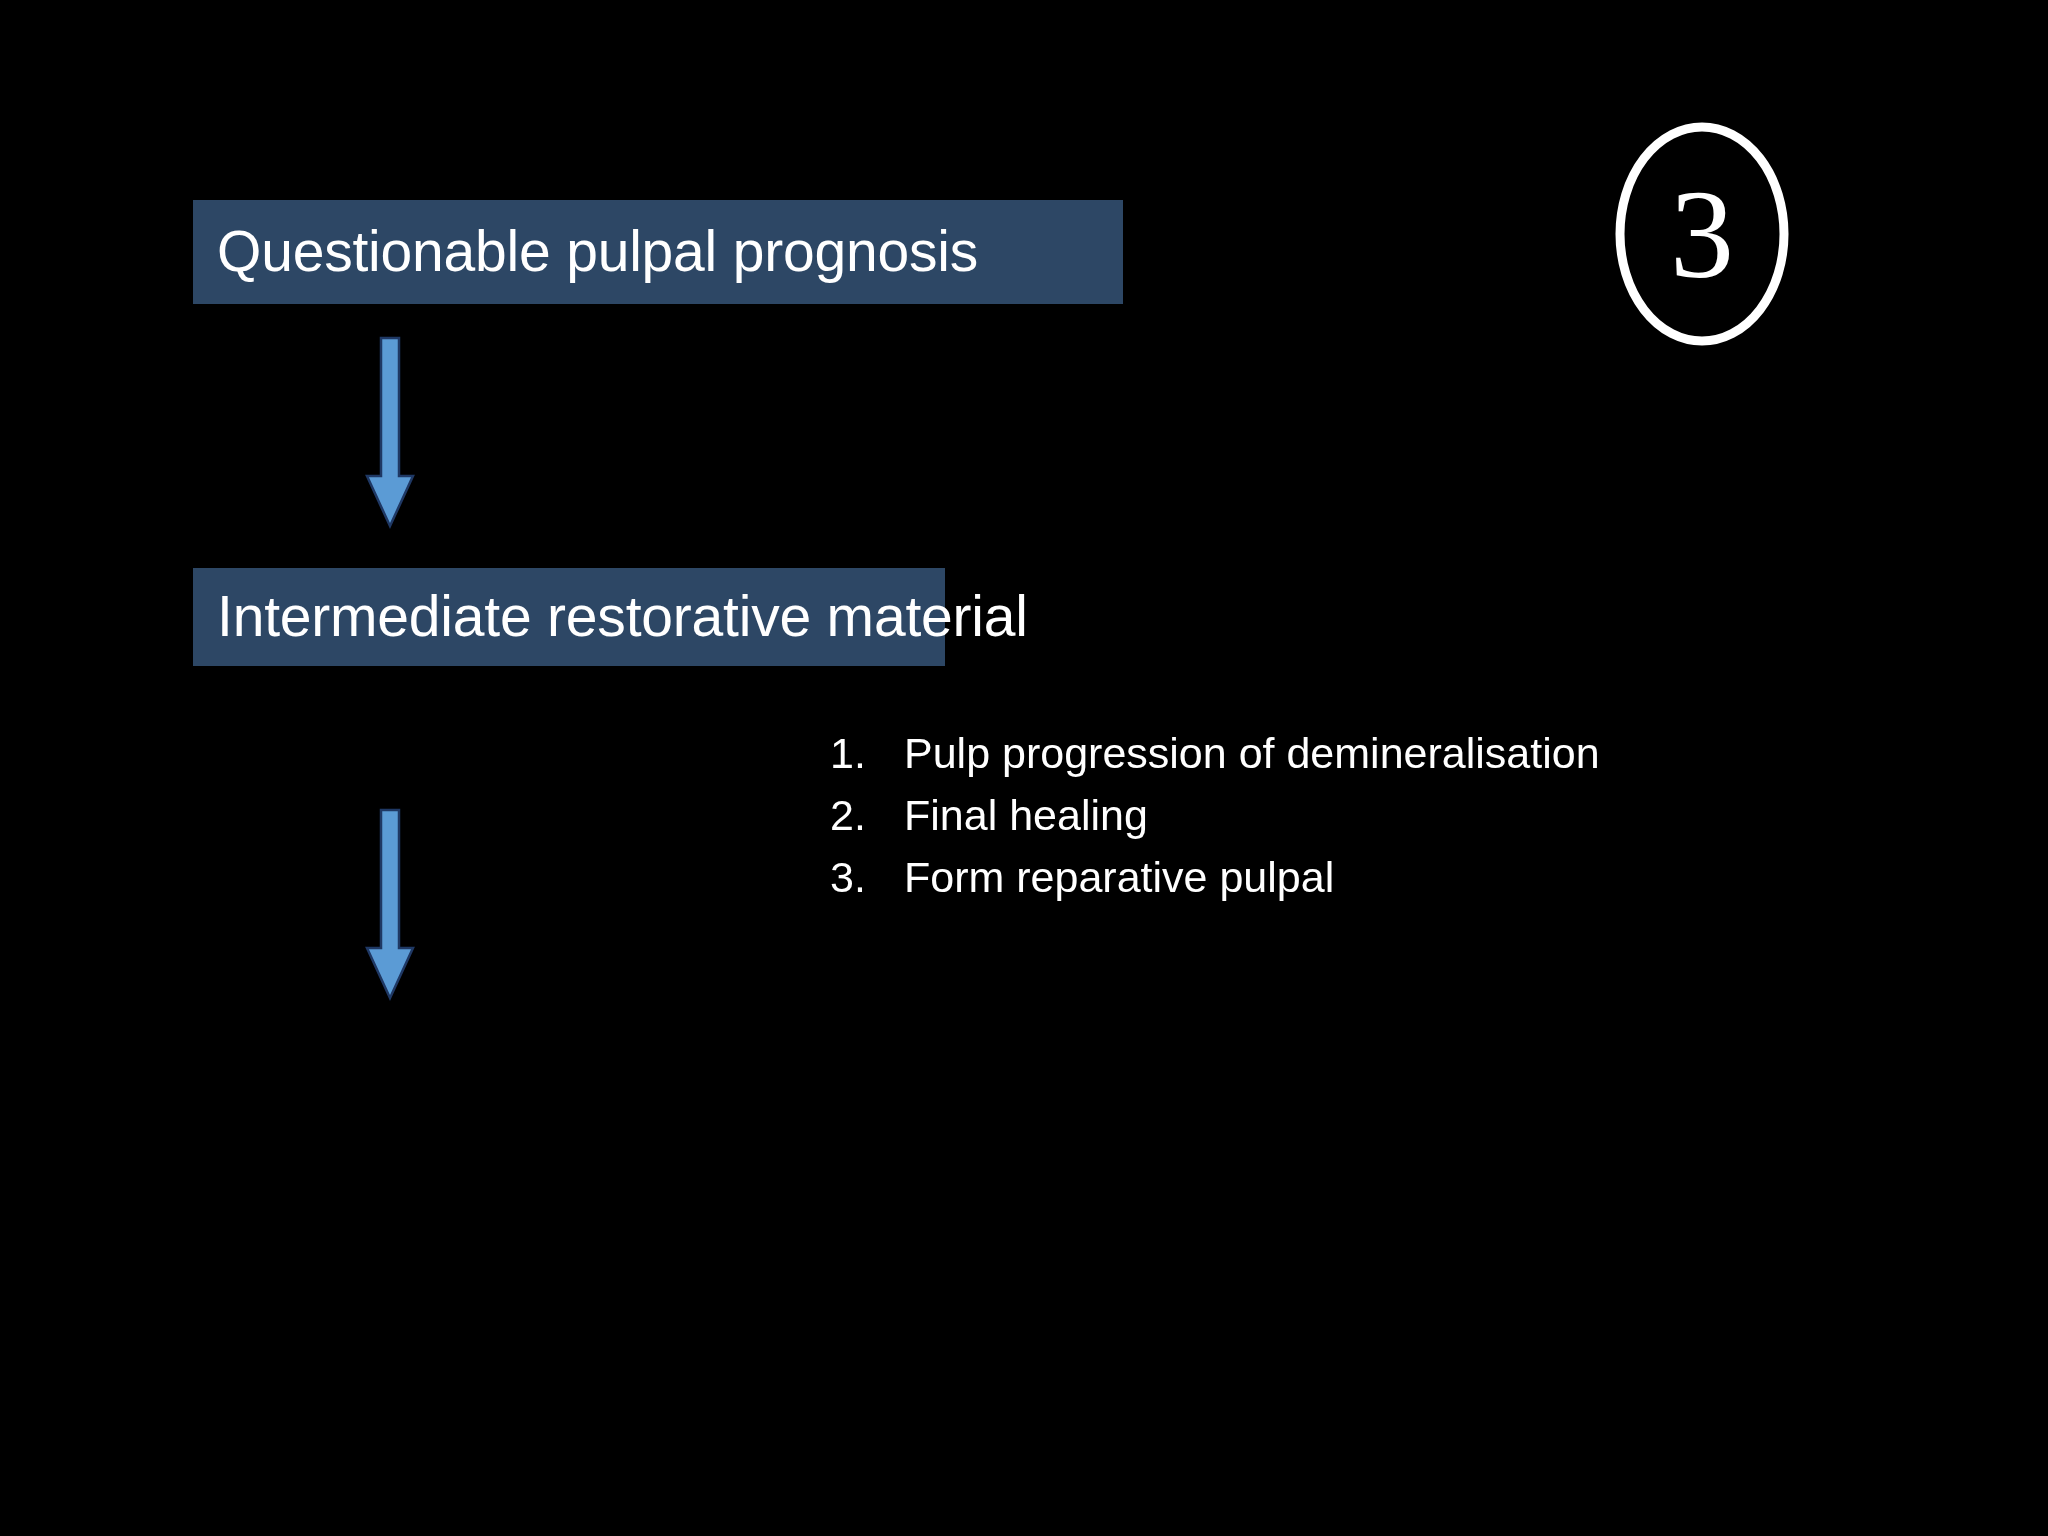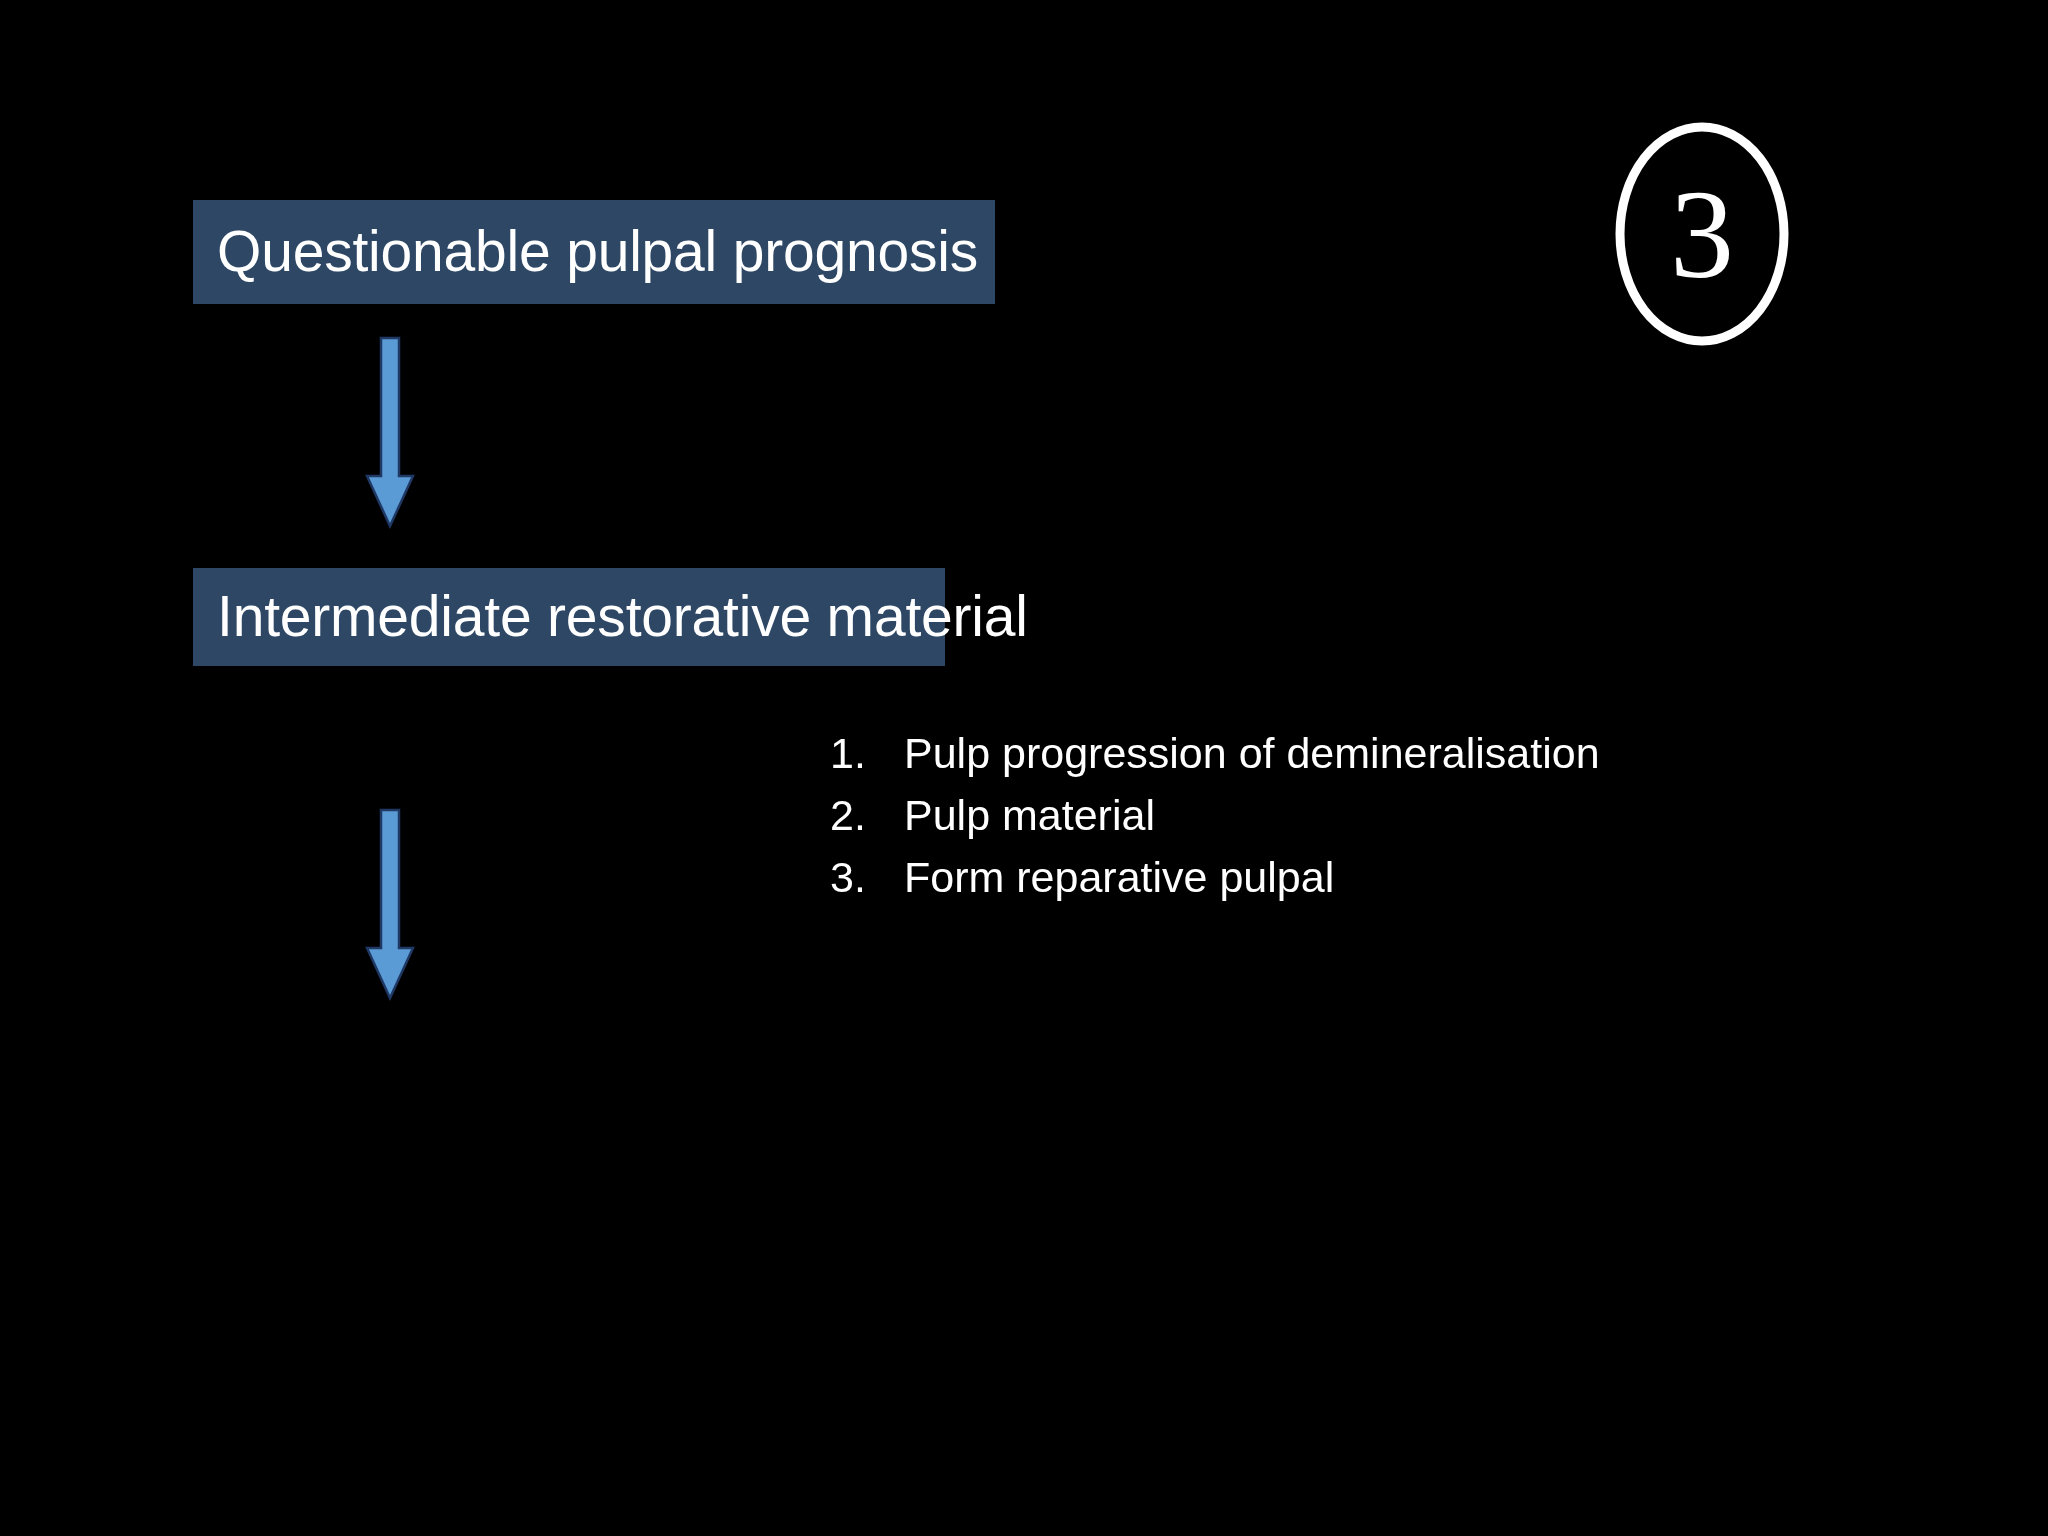--- a/index.html
+++ b/index.html
@@ -32,21 +32,21 @@
   .flow-box .flow-label {
     color: #ffffff;
     font-family: "Liberation Sans", sans-serif;
     font-size: 57px;
     font-weight: 400;
     line-height: 1.05;
     letter-spacing: -0.2px;
     white-space: nowrap;
   }
 
-  #box-questionable { left: 193px; top: 200px;  width: 802px; height: 104px; align-items: center; }
+  #box-questionable { left: 193px; top: 200px;  width: 930px; height: 104px; align-items: center; }
   #box-intermediate { left: 193px; top: 568px;  width: 752px; height: 98px; align-items: center;  }
   #box-final        { left: 193px; top: 1092px; width: 482px; height: 98px;  }
 
   
   .flow-arrow {
     position: absolute;
   }
   #arrow-1 { left: 360px; top: 336px; width: 60px; height: 194px; }
   #arrow-2 { left: 360px; top: 808px; width: 60px; height: 194px; }
 
@@ -129,21 +129,21 @@
   </div>
 
 
   <ol id="objectives-list">
     <li>
       <span class="marker">1.</span>
       <span class="item-text">Pulp progression of demineralisation</span>
     </li>
     <li>
       <span class="marker">2.</span>
-      <span class="item-text">Pulp material</span>
+      <span class="item-text">Final healing</span>
     </li>
     <li>
       <span class="marker">3.</span>
       <span class="item-text">Form reparative pulpal</span>
     </li>
   </ol>
 
   <div id="step-badge">
     <svg width="190" height="224" viewBox="0 0 190 224" xmlns="http://www.w3.org/2000/svg">
       <ellipse cx="88" cy="112" rx="82" ry="107" fill="none" stroke="#ffffff" stroke-width="9"></ellipse>

